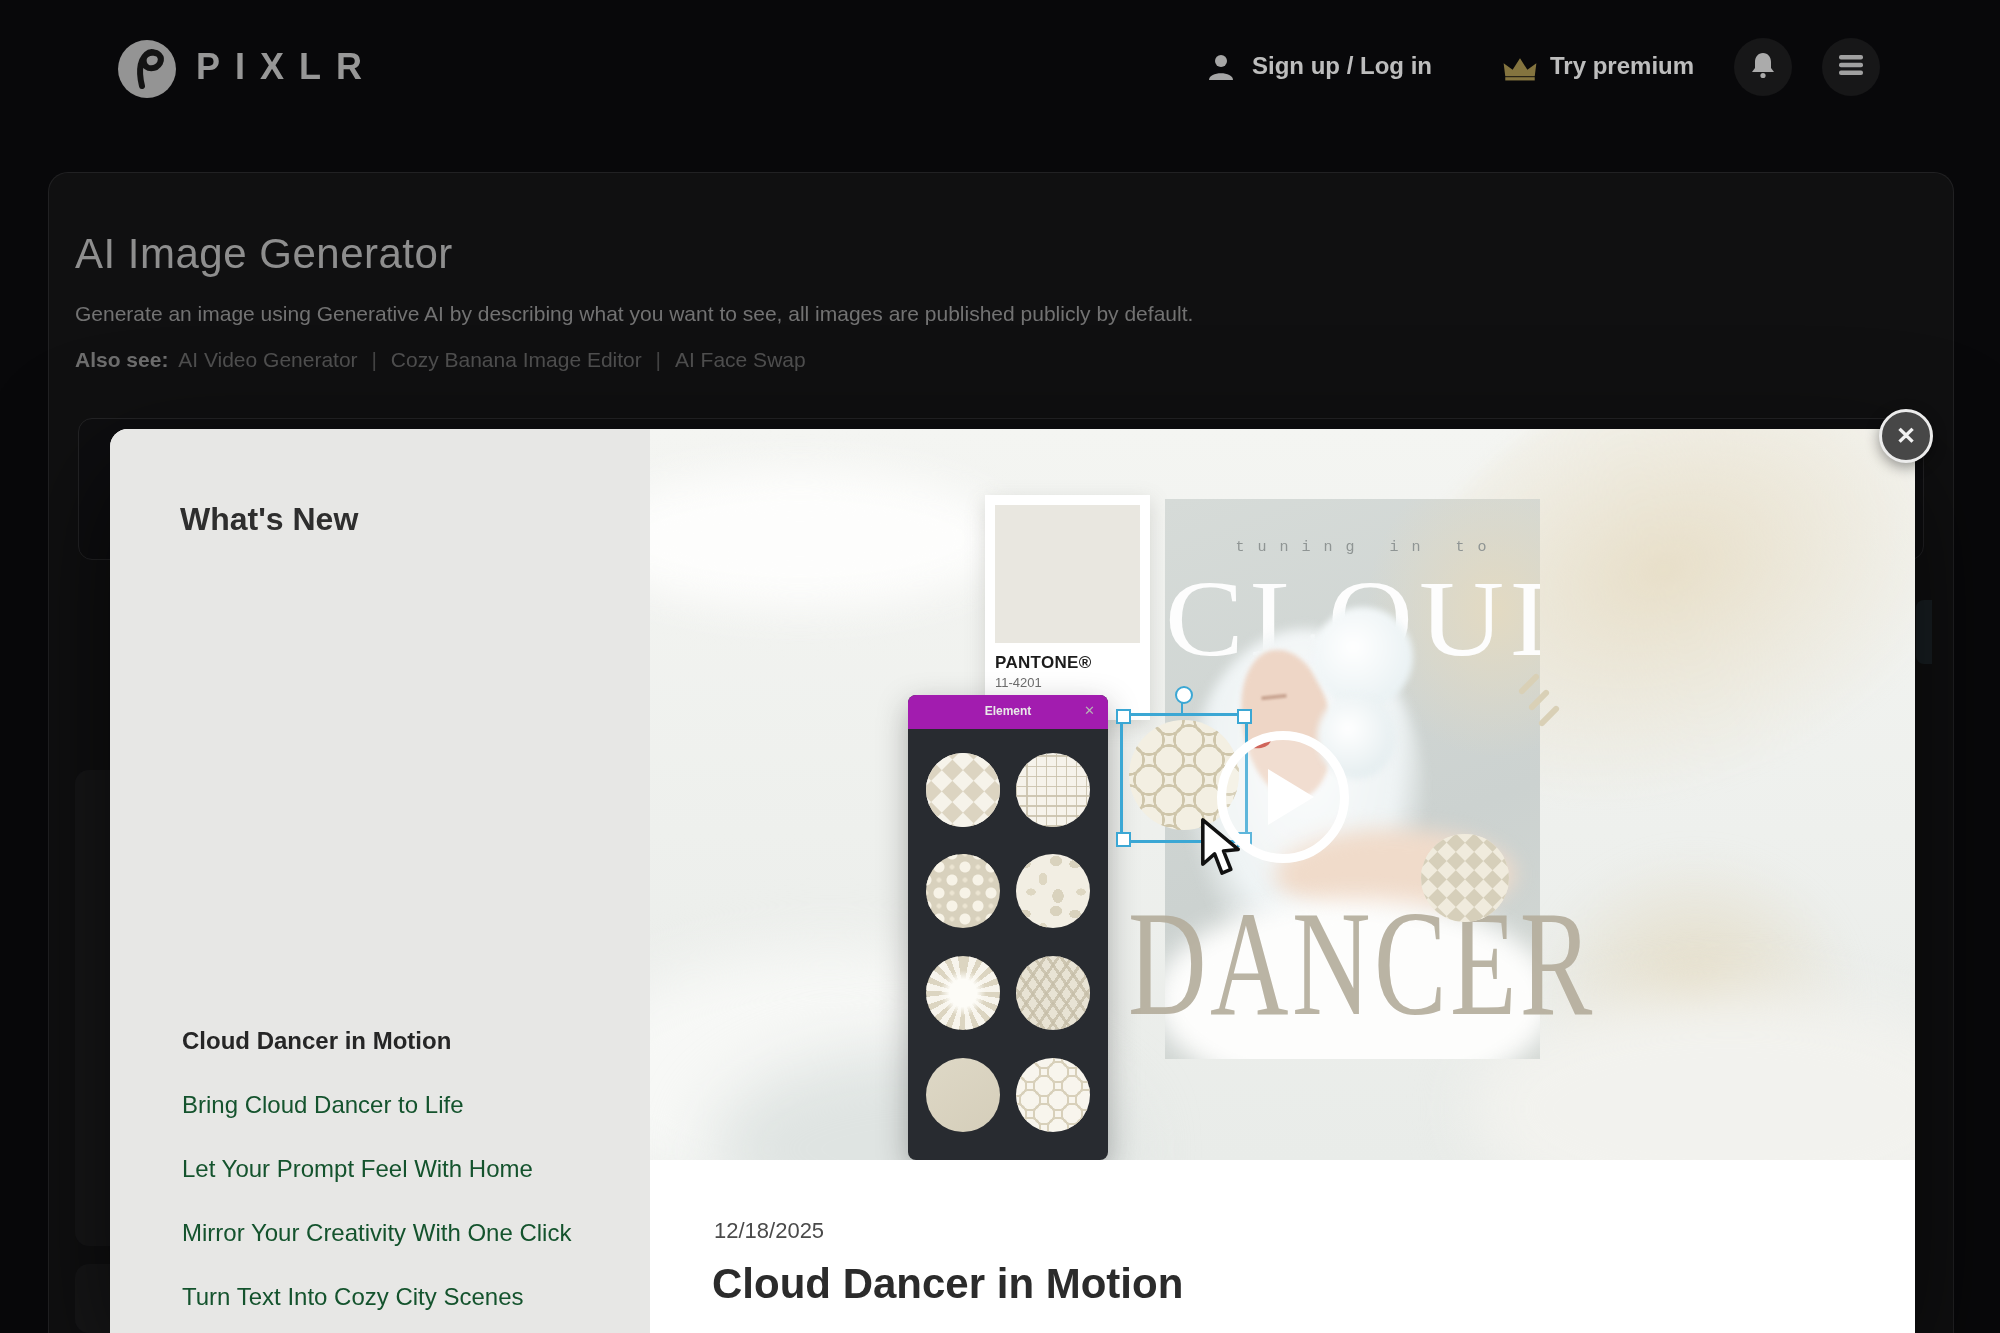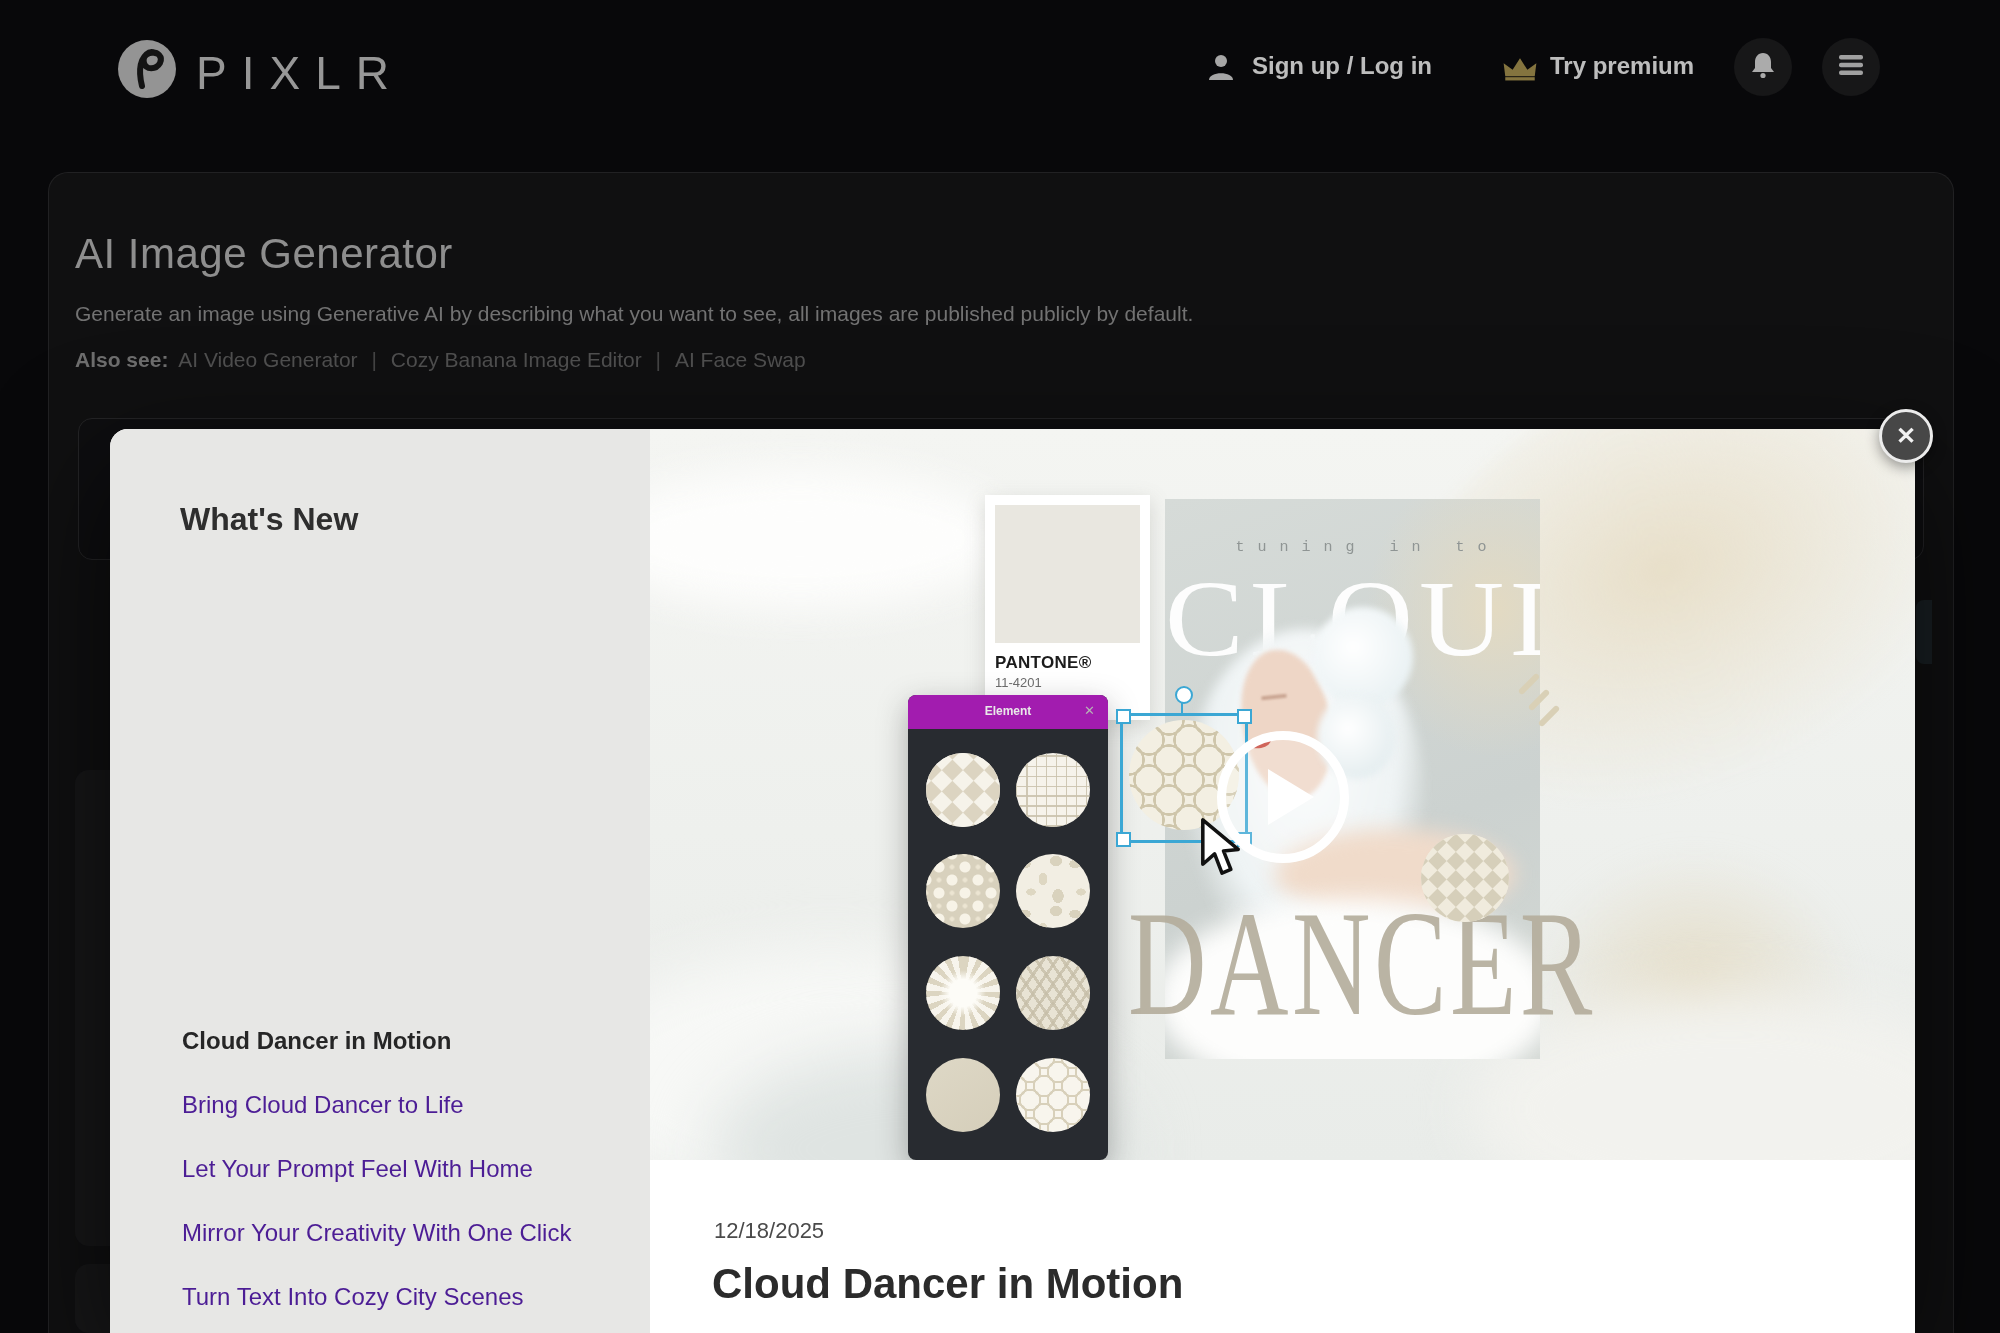--- a/index.html
+++ b/index.html
@@ -16,35 +16,35 @@
   #also-see{left:75px;top:348px;font-size:21px;color:#8a8a8a;}
   #also-see .lnk{color:#636363;margin:16px 4px;}
   #also-see .sep{color:#555;margin:0 4px;}
   #prompt-box{left:78px;top:418px;width:1844px;height:140px;background:#121214;
               border:1px solid #2e2e30;border-radius:14px;}
   .ghost-card{left:75px;background:#1d1d1f;border-radius:14px;width:260px;}
   #overlay{left:0;top:0;width:2000px;height:1333px;background:rgba(0,0,0,.2);}
 
   
   #logo-mark{left:118px;top:40px;width:58px;height:58px;border-radius:50%;background:#b9b9b9;}
-  #logo-text{left:196px;top:46px;font-size:46px;font-weight:400;letter-spacing:15px;color:#bdbdbd;}
+  #logo-text{left:196px;top:46px;font-size:36px;font-weight:700;letter-spacing:15px;color:#bdbdbd;}
   .hdr-txt{font-size:24px;font-weight:600;color:#ededed;}
   #signup{left:1252px;top:52px;}
   #premium{left:1550px;top:52px;}
   .icon-circle{width:58px;height:58px;border-radius:50%;background:#1d1d1f;
                display:flex;align-items:center;justify-content:center;}
   #bell-wrap{left:1734px;top:38px;}
   #menu-wrap{left:1822px;top:38px;}
 
   
   #modal{left:110px;top:429px;width:1805px;height:904px;background:#ffffff;
          border-radius:18px 18px 0 0;box-shadow:0 40px 120px rgba(0,0,0,.65);overflow:hidden;}
   #wn-sidebar{left:0;top:0;width:540px;height:904px;background:#e7e7e5;}
   #wn-title{left:70px;top:72px;font-size:32px;font-weight:700;color:#2e2e2e;}
-  .wn-item{left:72px;font-size:24px;color:#4c1d95;cursor:pointer;}
+  .wn-item{left:72px;font-size:24px;color:#14532d;cursor:pointer;}
   .wn-item.active{font-weight:700;color:#262626;}
 
   #wn-content{left:540px;top:0;width:1265px;height:904px;background:#fff;}
   #video{left:0;top:0;width:1265px;height:731px;overflow:hidden;
          background:linear-gradient(180deg,#f4f5f2 0%,#eef0ed 55%,#e9ece9 100%);}
   .blur-blob{position:absolute;border-radius:50%;}
 
   
   #pantone{left:335px;top:24px;width:165px;height:225px;background:#fff;
            box-shadow:0 6px 18px rgba(120,120,110,.25);margin-top:42px;}

